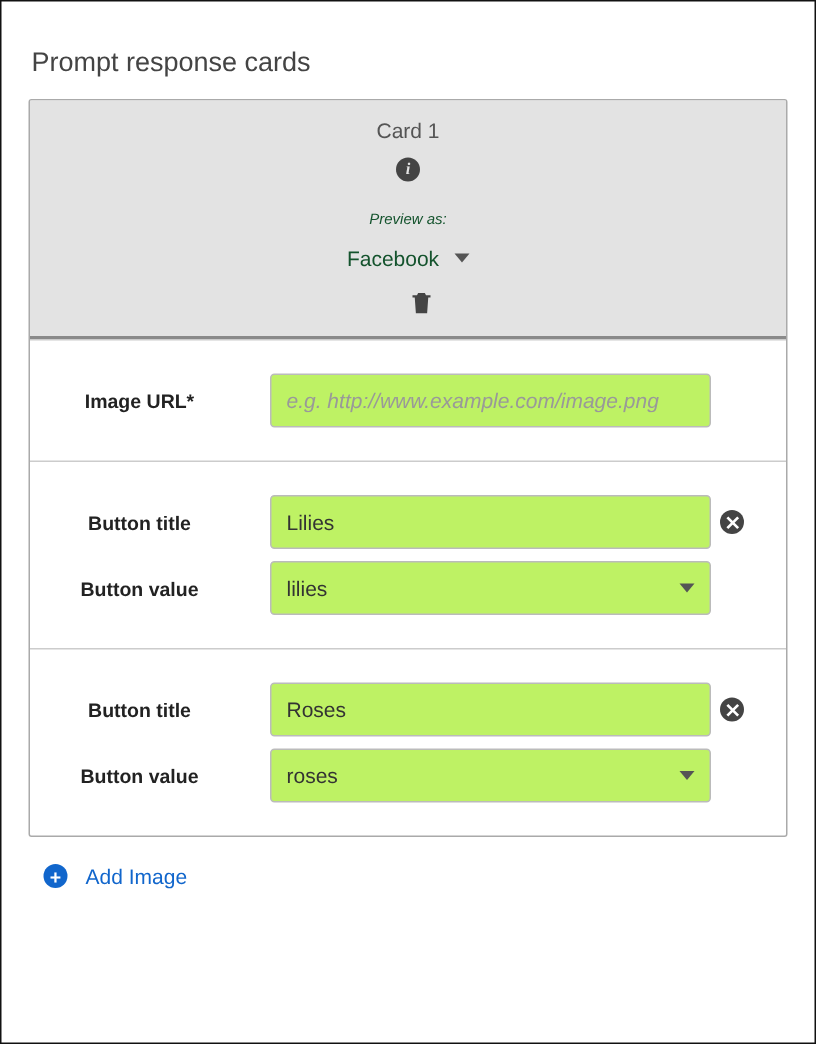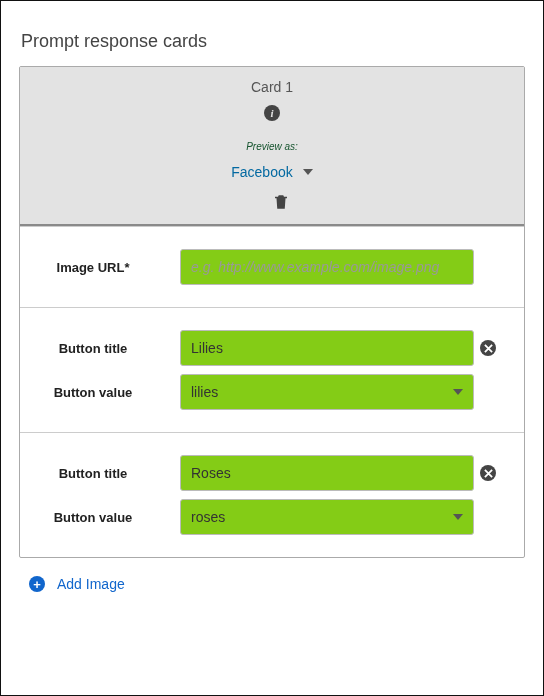--- a/index.html
+++ b/index.html
@@ -56,21 +56,21 @@
 .header-spacer { flex: 1; }
 .preview-label {
   color: #14532d;
   font-size: 10px;
   font-style: italic;
 }
 .preview-select {
   display: inline-flex;
   align-items: center;
   gap: 10px;
-  color: #0369a1;
+  color: #14532d;
   cursor: pointer;
   padding: 2px 4px;
 }
 .caret-down {
   width: 0; height: 0;
   border-left: 5px solid transparent;
   border-right: 5px solid transparent;
   border-top: 6px solid #555;
 }
 .trash-btn {
@@ -102,21 +102,21 @@
   position: relative;
 }
 input.txt, .select-box {
   width: 100%;
   height: 36px;
   border: 1px solid #bbb;
   border-radius: 3px;
   padding: 0 10px;
   font-size: 14px;
   color: #333;
-  background: #84cc16;
+  background: #bef264;
 }
 input.txt::placeholder {
   color: #999;
   font-style: italic;
 }
 .select-box {
   display: flex;
   align-items: center;
   justify-content: space-between;
   cursor: pointer;

